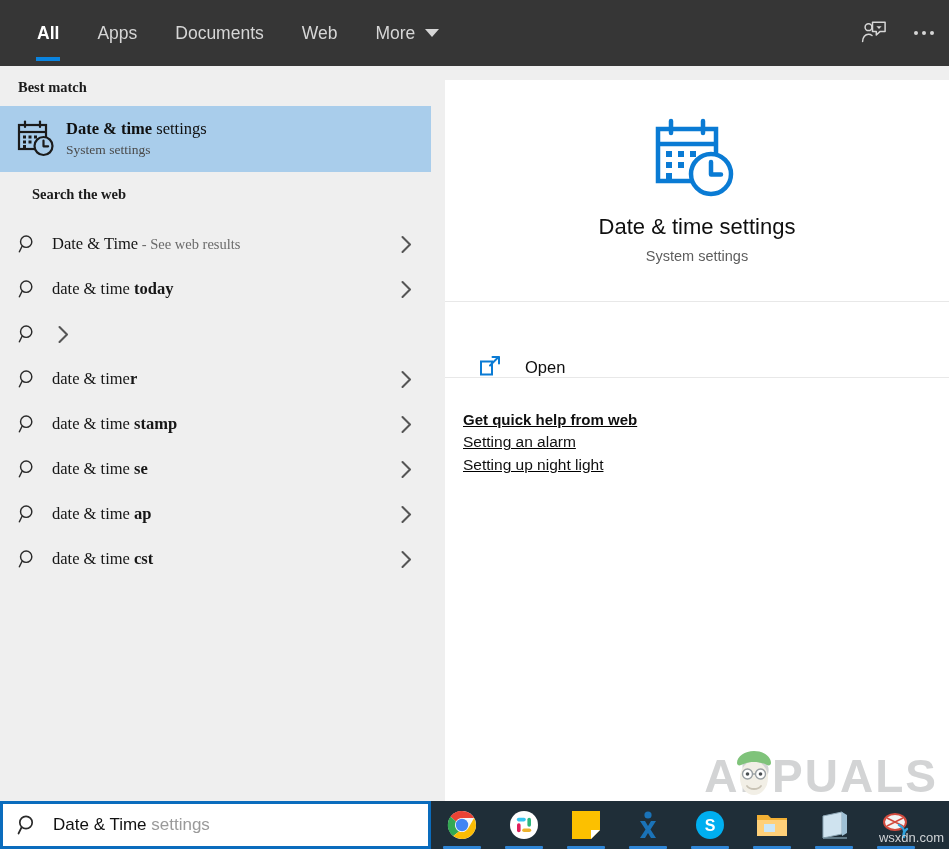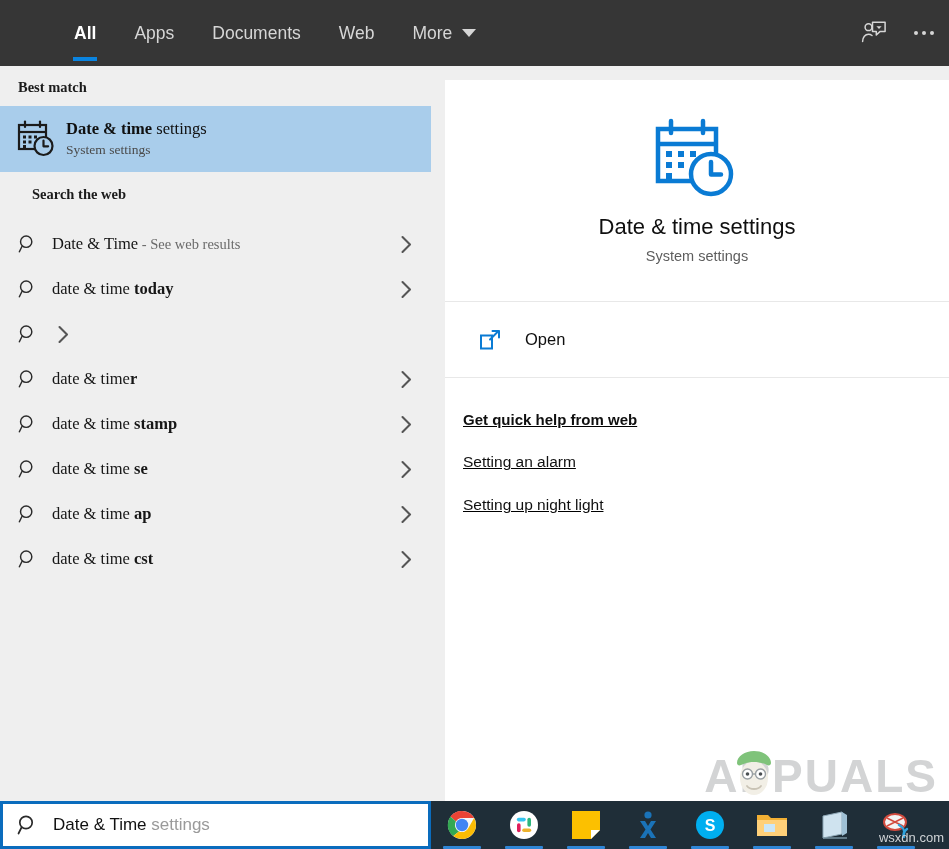--- a/index.html
+++ b/index.html
@@ -13,21 +13,21 @@
     position: relative;
     width: 949px; height: 849px;
     background: #efefef;
   }
 
   
   .topbar {
     position: absolute; top: 0; left: 0;
     width: 949px; height: 66px;
     background: #363636;
-    display: flex; align-items: flex-end; padding-left: 37px;
+    display: flex; align-items: flex-end;
   }
   .tabs { display: flex; align-items: center; height: 66px; margin-left: 18px; }
   .tab {
     position: relative;
     height: 66px;
     display: flex; align-items: center;
     padding: 0 19px;
     color: #d6d6d6;
     font-size: 17.5px;
     cursor: default;
@@ -109,33 +109,33 @@
     display: flex; flex-direction: column;
     align-items: center; justify-content: center;
     border-bottom: 1px solid #e8e8e8;
   }
   .hero-icon { margin-bottom: 14px; }
   .hero-title { font-size: 22px; color: #0f0f0f; }
   .hero-sub { font-size: 14.5px; color: #5d5d5d; margin-top: 8px; }
 
   .action-row {
     height: 76px;
-    display: flex; align-items: center;
+    display: flex; align-items: flex-end;
     padding-left: 34px;
     border-bottom: 1px solid #e8e8e8;
     cursor: default;
   }
   .action-icon { width: 46px; display: flex; align-items: center; }
   .action-label { font-size: 16.5px; color: #0f0f0f; }
 
   .help-block { padding: 33px 0 0 18px; text-decoration: underline; }
   .help-title { font-size: 15px; font-weight: bold; color: #0f0f0f; }
   .help-link {
     font-size: 15.5px; color: #101010;
-    margin-top: 25px; cursor: default;
+    margin-top: 5px; cursor: default;
   }
 
   
   .appuals {
     position: absolute; left: 648px; top: 748px;
     width: 290px; height: 56px;
     display: flex; align-items: center; justify-content: flex-end;
     pointer-events: none;
   }
   .appuals .aptext {

